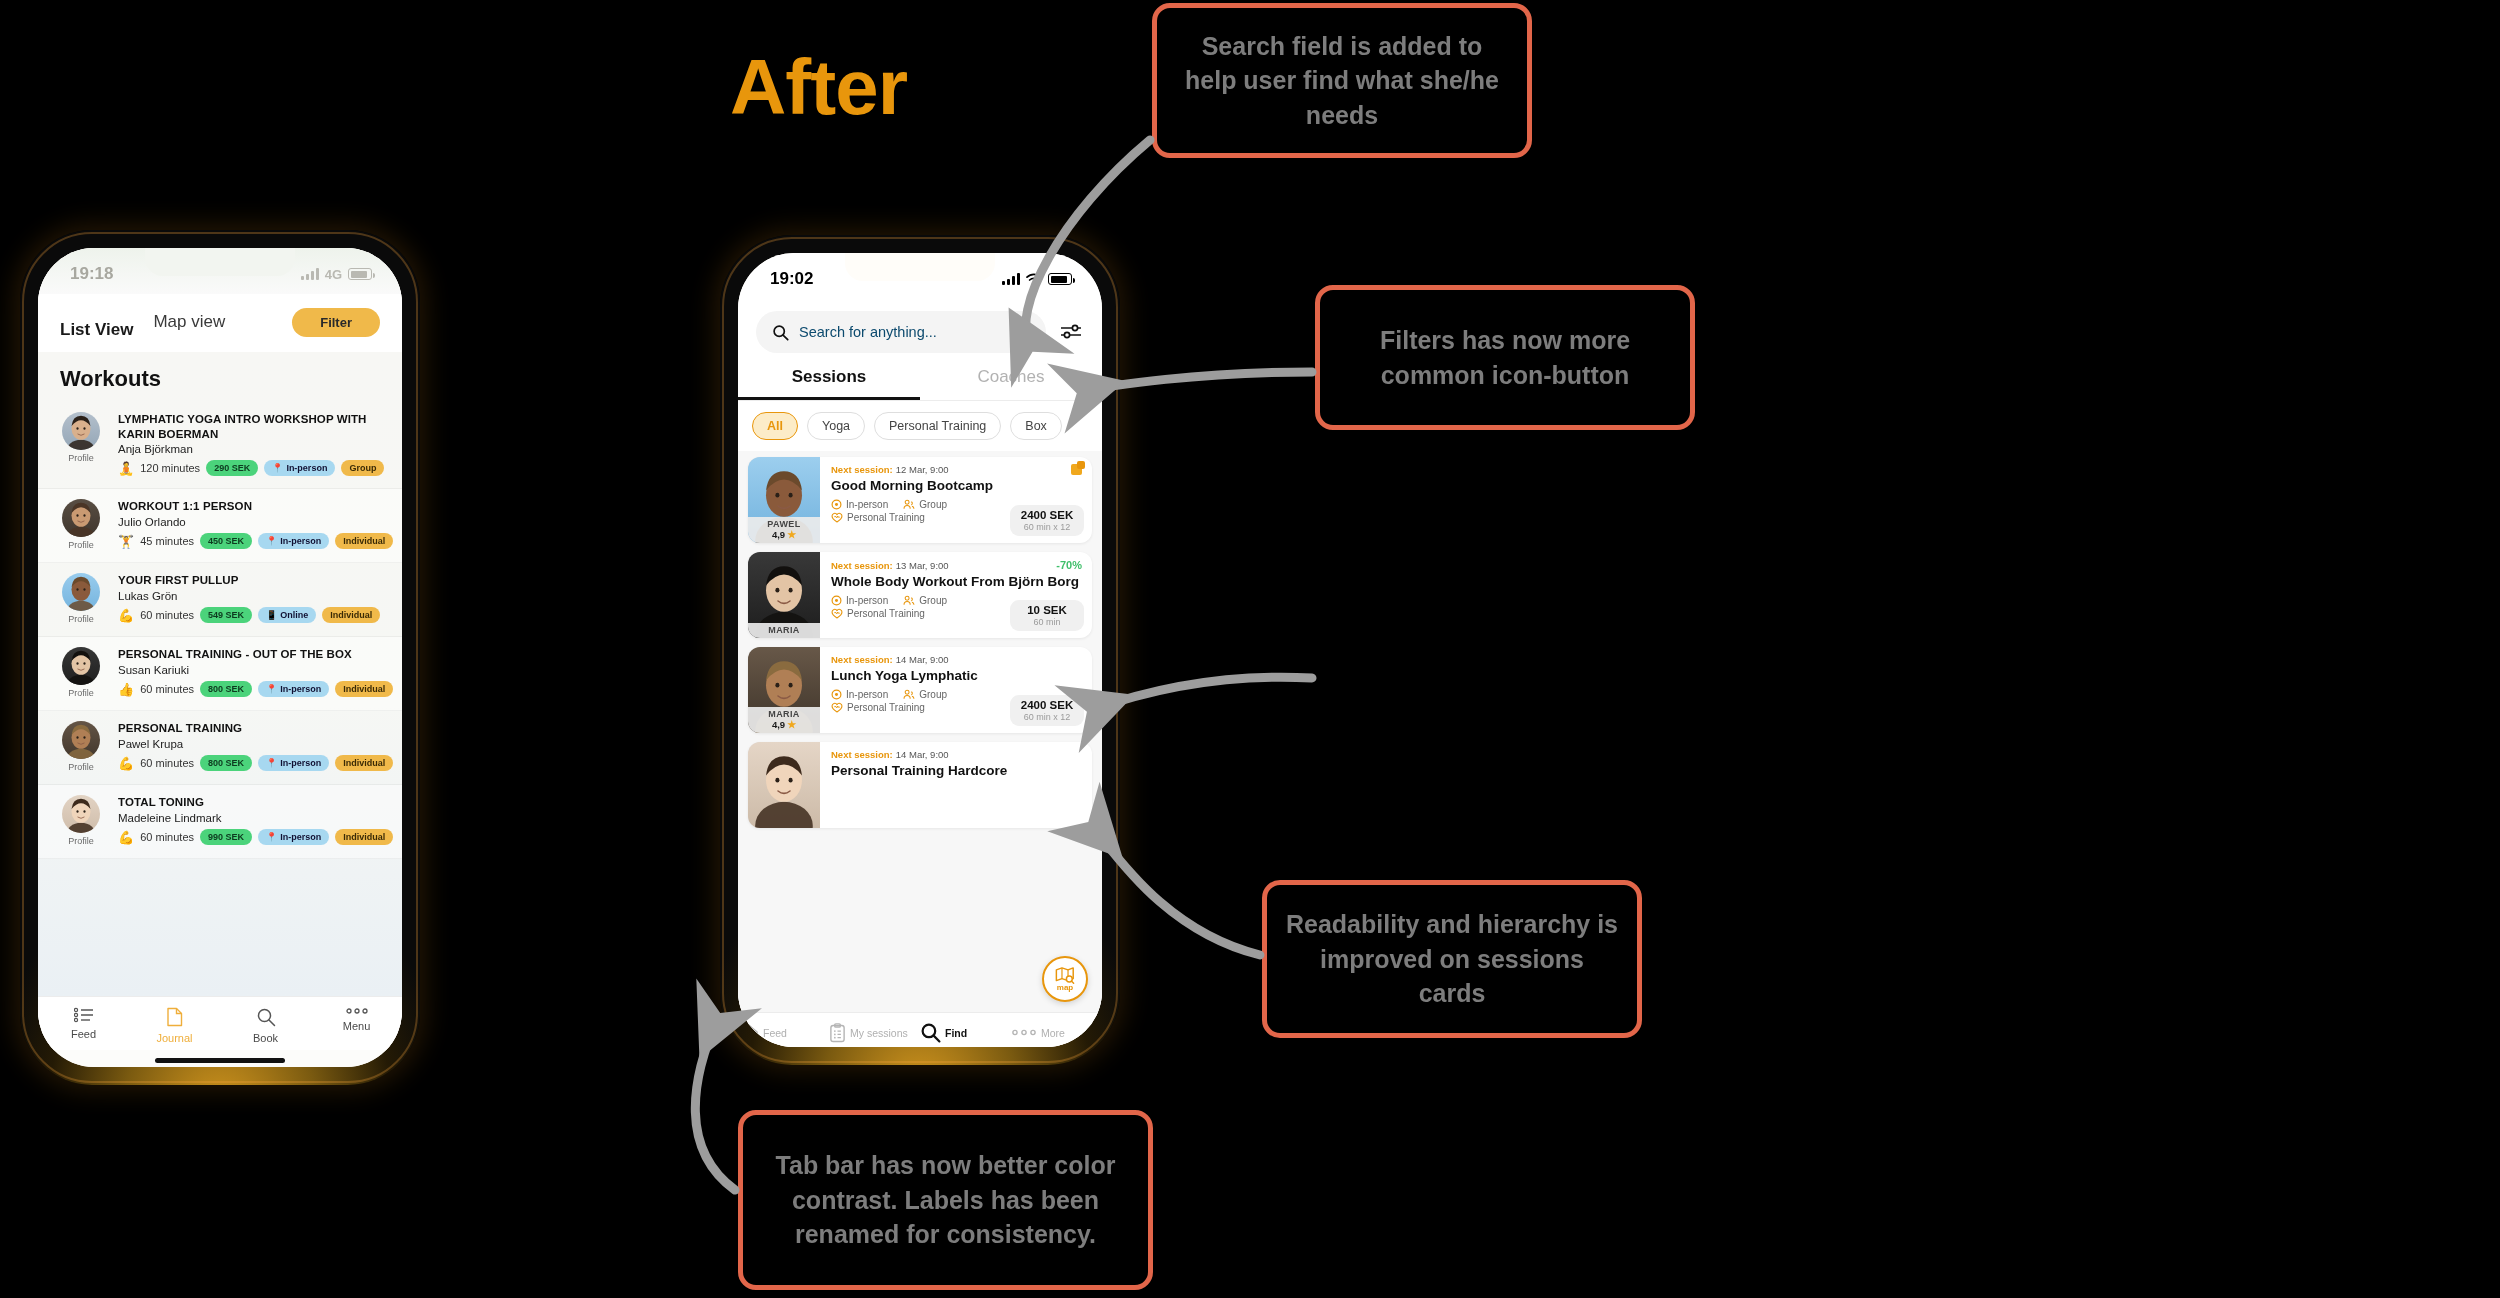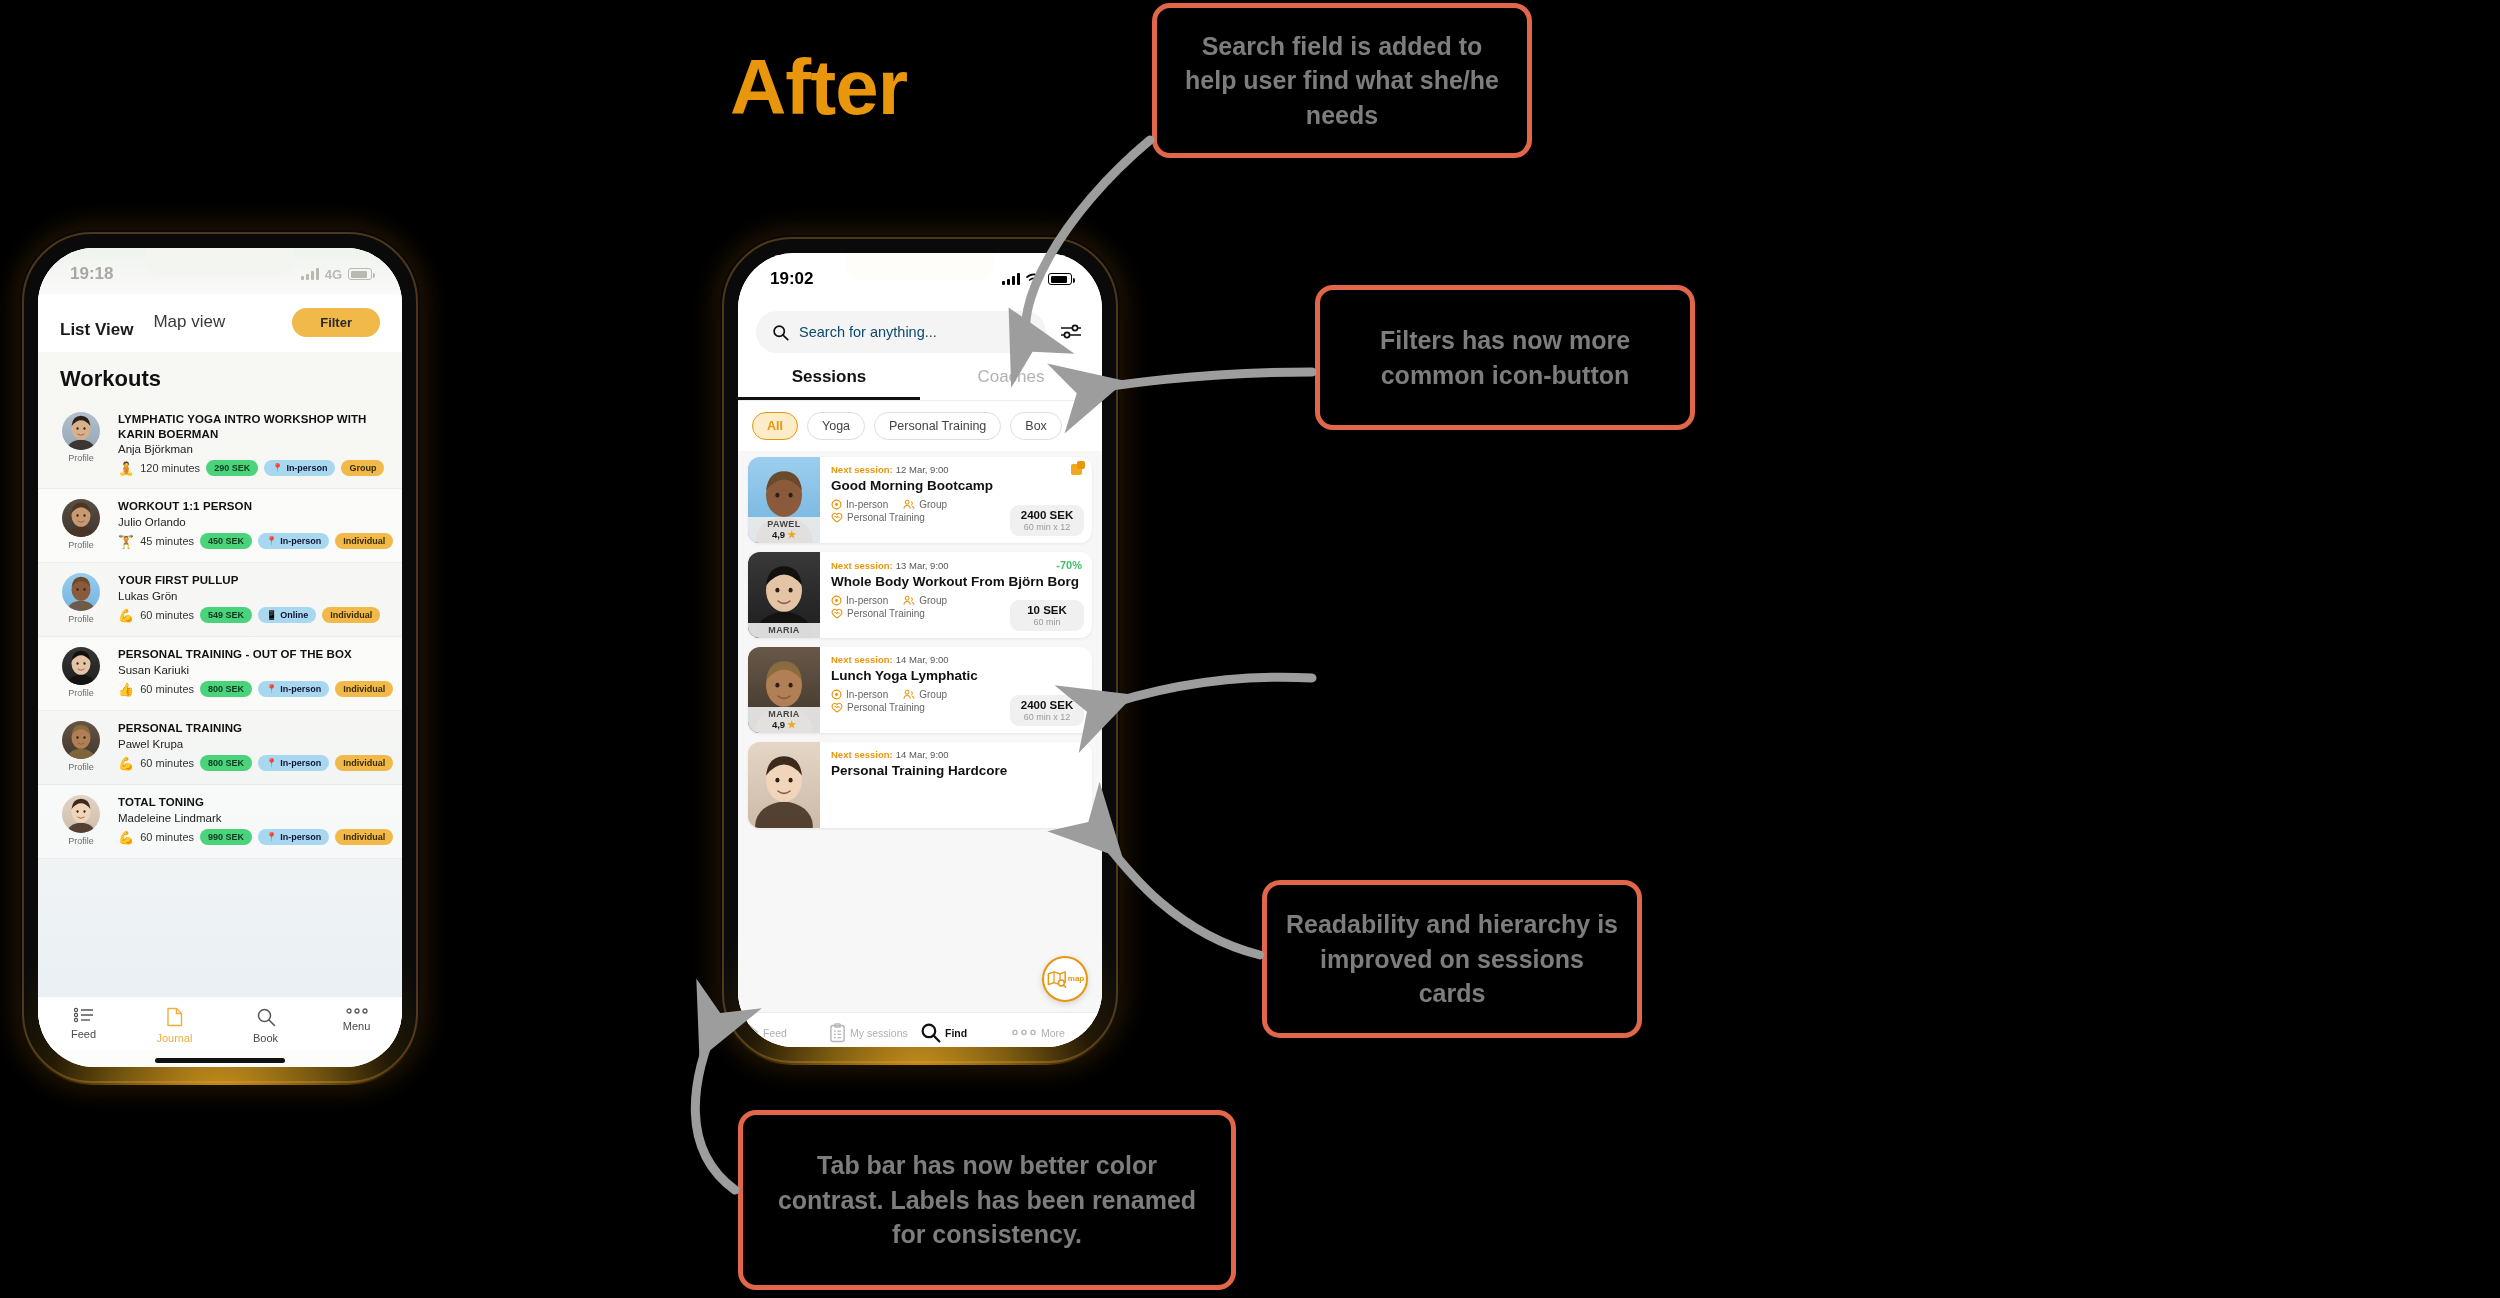--- a/index.html
+++ b/index.html
@@ -156,42 +156,42 @@
   .attr-sep { width:7px; }
   .price-box {
     position:absolute; right:8px; bottom:7px; background:#f0f0f0; border-radius:9px;
     padding:4px 10px; text-align:center; min-width:74px;
   }
   .price-main { font-size:11.5px; font-weight:700; color:#111;}
   .price-sub { font-size:9px; color:#9a9a9a; margin-top:1px;}
 
   .map-fab {
     position:absolute; right:14px; bottom:10px; width:46px; height:46px; border-radius:50%;
-    background:#fff; border:2px solid #E8960C; display:flex; flex-direction:row;
+    background:#fff; border:2px solid #E8960C; display:flex; flex-direction:column;
     align-items:center; justify-content:center; gap:0px; box-shadow:0 2px 6px rgba(0,0,0,0.15); z-index:5;
   }
   .map-fab .lbl { font-size:8px; color:#E8960C; font-weight:600; margin-top:-2px;}
 
   .a-tabbar { display:flex; background:#fff; padding:9px 0 4px 0; border-top:1px solid #ececec; }
   .a-tabitem { flex:1; display:flex; flex-direction:row; align-items:center; gap:4px; font-size:10.5px; color:#b0b0b0;}
   .a-tabitem.active { color:#111; font-weight:700;}
 
   
   .callout {
     position:absolute; background:#000; border:5px solid #E2664A; border-radius:18px;
     display:flex; align-items:center; justify-content:center; text-align:center;
     color:#7d7d7d; font-weight:700; line-height:1.38; padding:10px 18px;
   }
   .callout span { display:block; }
 
   #co-search  { left:1152px; top:3px;   width:380px; height:155px; font-size:25px;}
   #co-filter  { left:1315px; top:285px; width:380px; height:145px; font-size:25px;}
   #co-browse  { left:1315px; top:595px; width:380px; height:155px; font-size:25px;}
   #co-read    { left:1262px; top:880px; width:380px; height:158px; font-size:25px;}
-  #co-tabbar  { left:738px;  top:1110px; width:498px; height:180px; font-size:25px;}
+  #co-tabbar  { left:738px;  top:1110px; width:415px; height:180px; font-size:25px;}
 
   .arrows { position:absolute; inset:0; pointer-events:none; }
 </style>
 </head>
 <body>
 
 <div class="stage">
 
   <div class="after-title">After</div>
 

